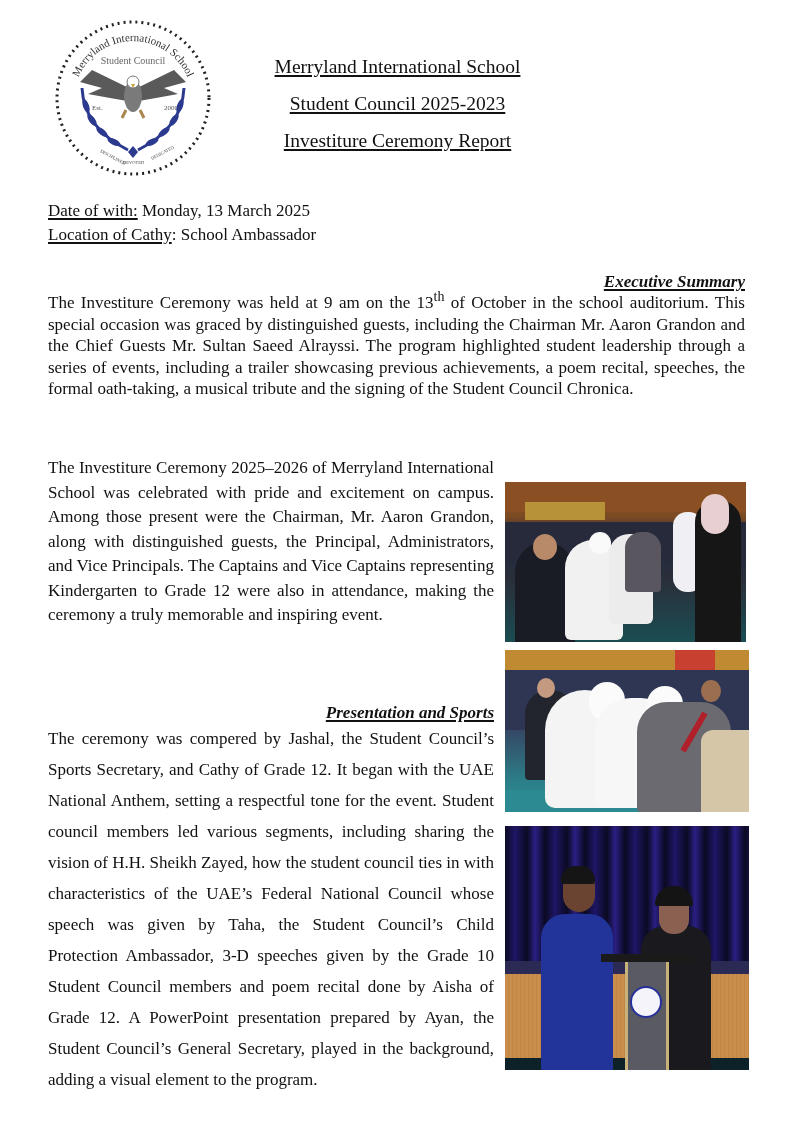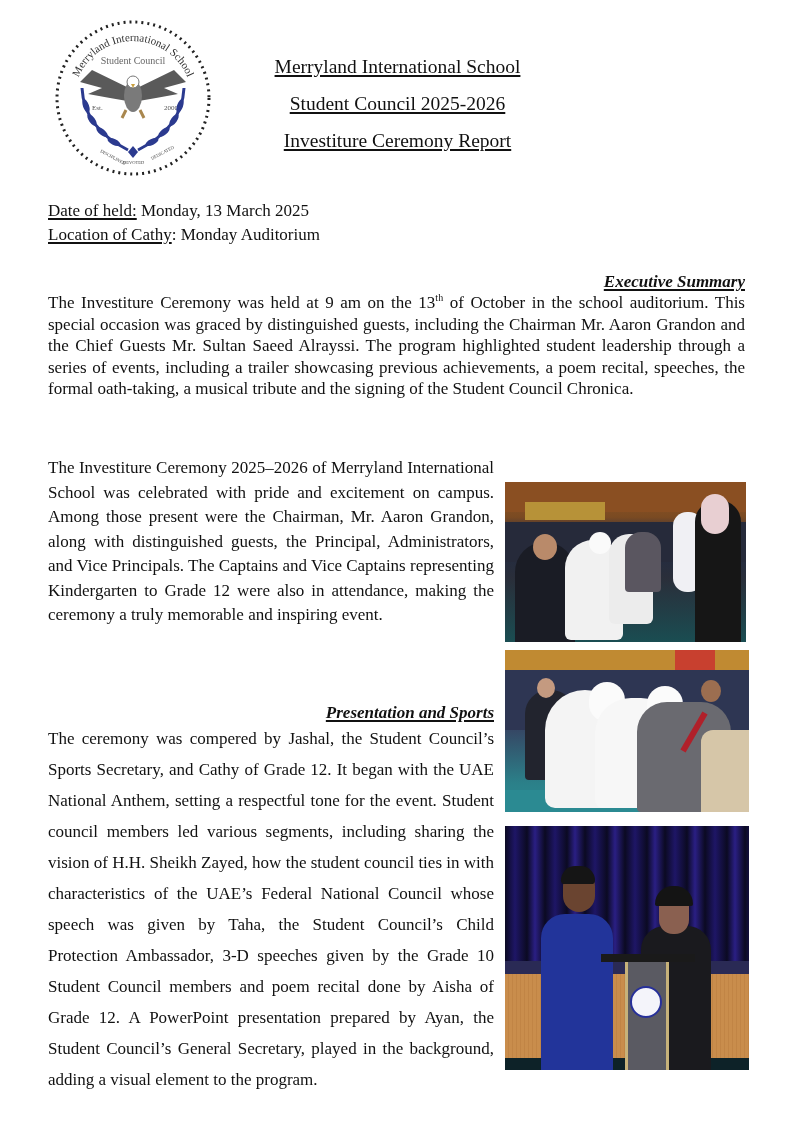--- a/index.html
+++ b/index.html
@@ -17,21 +17,21 @@
   .u { text-decoration: underline; text-decoration-thickness: 1.5px; text-underline-offset: 2px; }
 
   .h { font-weight: bold; font-style: italic; text-decoration: underline; text-decoration-thickness: 1.5px; text-underline-offset: 2px; font-size: 17px; text-align: right; }
 
   .sec-exec { position: absolute; left: 48px; top: 272px; width: 697px; }
   .para { font-size: 17px; line-height: 21.5px; text-align: justify; }
   .sec-att { position: absolute; left: 48px; top: 456px; width: 446px; }
   .sec-att .para { line-height: 24.5px; }
   .sec-pres { position: absolute; left: 48px; top: 703px; width: 446px; }
   .sec-pres .para { line-height: 31px; }
-  sup { font-size: 10px; line-height: 0; }
+  sup { font-size: 14px; line-height: 0; }
 
   .photo { position: absolute; overflow: hidden; }
   .p1 { left: 505px; top: 482px; width: 241px; height: 160px; background: linear-gradient(180deg,#9a5a24 0%,#7a4a22 22%,#1f2a44 35%,#2a2e3a 60%,#1a4d52 100%); }
   .p2 { left: 505px; top: 650px; width: 244px; height: 162px; background: linear-gradient(180deg,#c48a2e 0%,#a8742c 14%,#2a3550 24%,#374060 45%,#2b8089 82%,#2b8a92 100%); }
   .p3 { left: 505px; top: 826px; width: 244px; height: 244px; background: linear-gradient(180deg,#0a0a1a 0%,#1b1450 20%,#0c0a25 55%,#c98d4c 58%,#c98d4c 95%,#0b1d22 100%); }
   .shape { position: absolute; }
 </style>
 </head>
 <body>
 
@@ -70,30 +70,30 @@
       <path d="M81 128 L86 134 L81 140 L76 134 Z"></path>
     </g>
     <text x="48" y="134" font-size="4.5" fill="#444" font-family="Liberation Serif, serif" transform="rotate(28 48 134)">DISCIPLINED</text>
     <text x="71" y="146" font-size="4.5" fill="#444" font-family="Liberation Serif, serif">DEVOTED</text>
     <text x="100" y="142" font-size="4.5" fill="#444" font-family="Liberation Serif, serif" transform="rotate(-28 100 142)">DEDICATED</text>
   </svg>
 </div>
 
 <div class="titles">
   <div><span>Merryland International School</span></div>
-  <div><span>Student Council 2025-2026</span></div>
+  <div><span>Student Council 2025-2023</span></div>
   <div><span>Investiture Ceremony Report</span></div>
 </div>
 
 <div class="meta">
   <div>
-    <span class="u">Date of held:</span><span> Monday, 13 March 2025</span>
+    <span class="u">Date of with:</span><span> Monday, 13 March 2025</span>
   </div>
   <div>
-    <span class="u">Location of Cathy</span><span>: Monday Auditorium</span>
+    <span class="u">Location of Cathy</span><span>: School Ambassador</span>
   </div>
 </div>
 
 <div class="sec-exec">
   <div class="h">Executive Summary</div>
   <div class="para"><span>The Investiture Ceremony was held at 9 am on the 13</span><sup>th</sup><span> of October in the school auditorium. This special occasion was graced by distinguished guests, including the Chairman Mr. Aaron Grandon and the Chief Guests Mr. Sultan Saeed Alrayssi. The program highlighted student leadership through a series of events, including a trailer showcasing previous achievements, a poem recital, speeches, the formal oath-taking, a musical tribute and the signing of the Student Council Chronica.</span></div>
 </div>
 
 <div class="sec-att">
   <div class="para">The Investiture Ceremony 2025–2026 of Merryland International School was celebrated with pride and excitement on campus. Among those present were the Chairman, Mr. Aaron Grandon, along with distinguished guests, the Principal, Administrators, and Vice Principals. The Captains and Vice Captains representing Kindergarten to Grade 12 were also in attendance, making the ceremony a truly memorable and inspiring event.</div>

